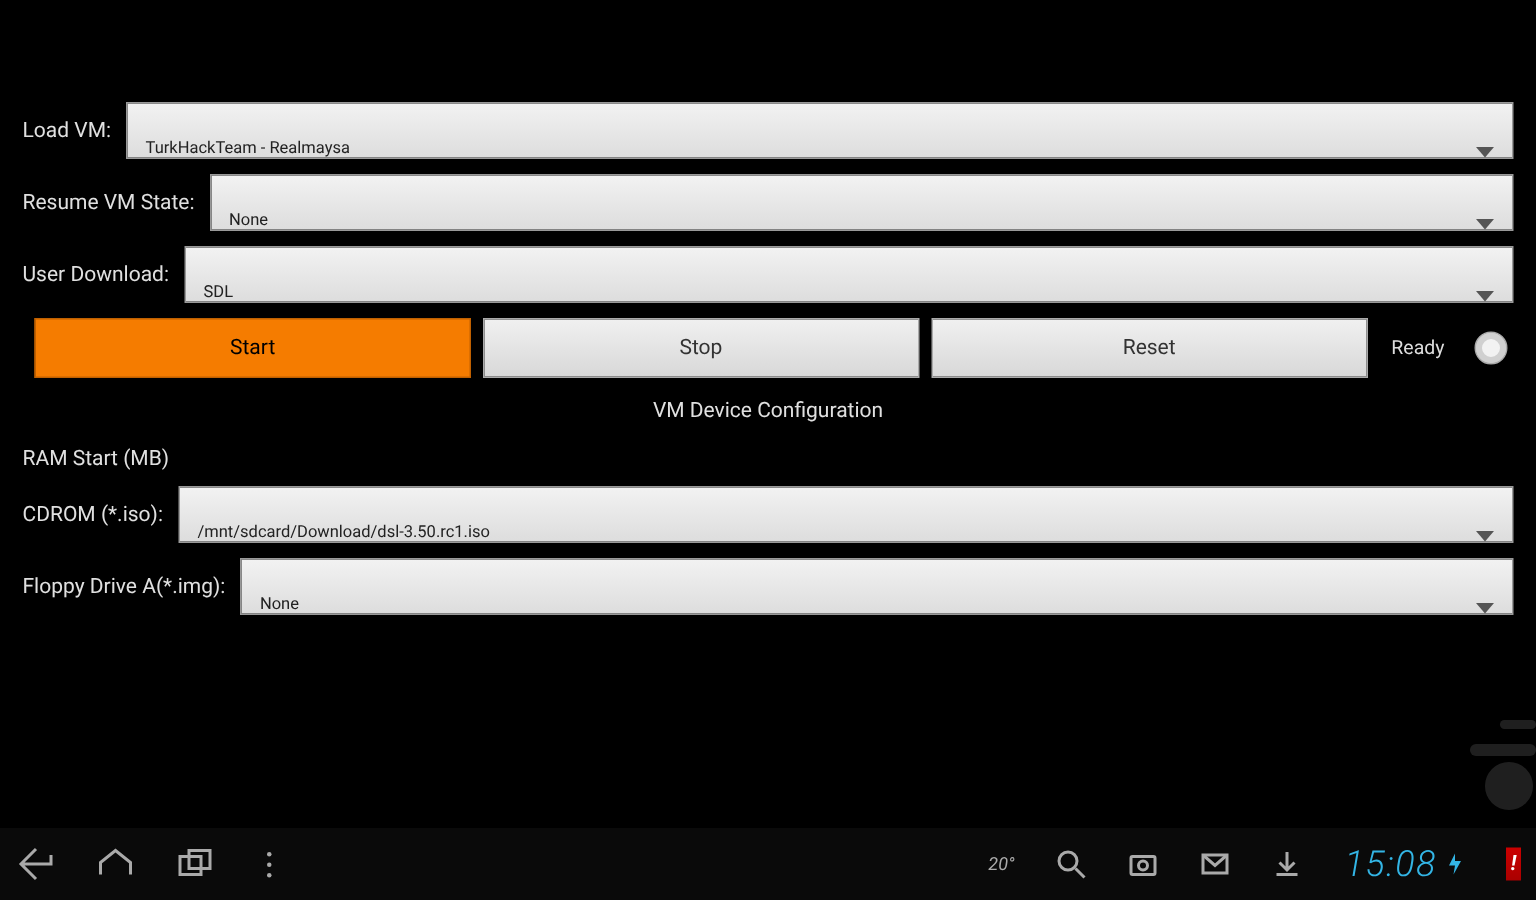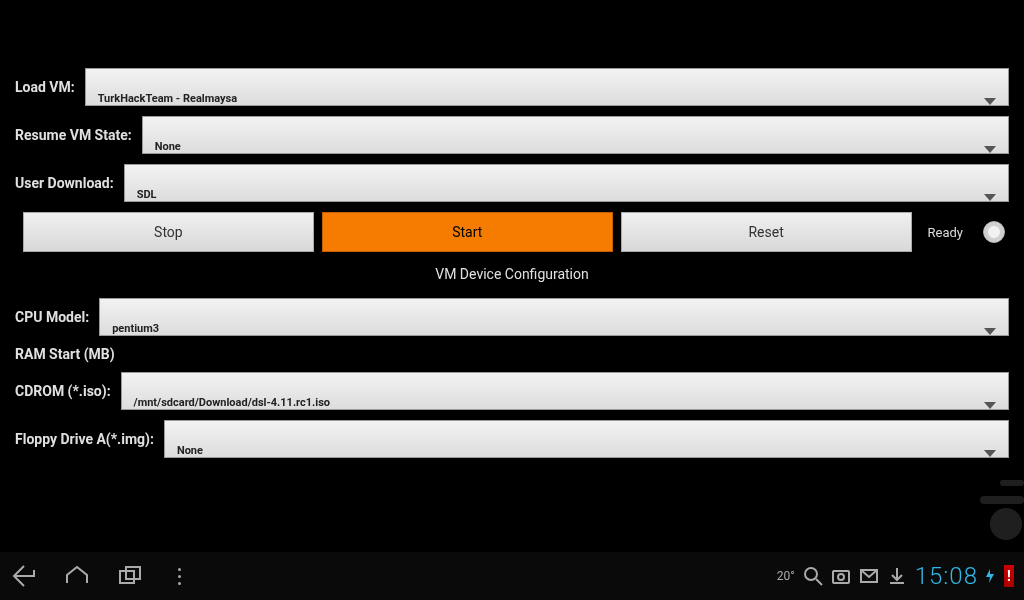--- a/index.html
+++ b/index.html
@@ -15,21 +15,20 @@
 }
 .content {
   padding: 10px 15px 0 15px;
   height: 552px;
   overflow: hidden;
 }
 .row {
   display: flex;
   align-items: center;
   margin-bottom: 10px;
-  font-weight: bold;
 }
 .label {
   color: #e0e0e0;
   font-size: 14px;
   padding-right: 10px;
   white-space: nowrap;
 }
 .dropdown {
   flex: 1;
   background: linear-gradient(#f2f2f2, #ddd);
@@ -101,21 +100,21 @@
   background: #0a0a0a;
   display: flex;
   align-items: center;
   padding: 0 10px;
 }
 .nav-left { display: flex; gap: 28px; align-items: center; }
 .nav-icon { width: 26px; height: 26px; display:flex; align-items:center; justify-content:center; }
 .nav-icon svg { stroke: #aaa; fill: none; stroke-width: 2; }
 .nav-dots { display:flex; flex-direction:column; gap:4px; margin-left:6px;}
 .nav-dots span { width:3px; height:3px; background:#aaa; border-radius:50%; }
-.nav-right { margin-left:auto; display:flex; align-items:center; gap:8px; color:#aaa; }
+.nav-right { margin-left:auto; display:flex; align-items:center; gap:28px; color:#aaa;font-style:italic; }
 .nav-right .clock { color:#33b5e5; font-size:24px; font-weight:300; letter-spacing:1px; display:flex; align-items:center; gap:6px;}
 .temp { font-size:12px; color:#aaa; }
 .tiny-icon { width:20px; height:20px; display:flex; align-items:center; justify-content:center; }
 .batt-warn { width:10px; height:22px; background:linear-gradient(#c00,#a00); position:relative; }
 .batt-warn::before { content:"!"; position:absolute; left:0; right:0; text-align:center; color:#fff; font-size:14px; font-weight:bold; line-height:22px;}
 .floating-fab {
   position: absolute;
   right: -6px;
   bottom: 58px;
   width: 80px;
@@ -148,48 +147,41 @@
 
   <div class="row">
     <span class="label">User Download:</span>
     <div class="dropdown">
       <span>SDL</span>
       <span class="caret"></span>
     </div>
   </div>
 
   <div class="button-row">
+    <div class="btn primary">Start</div>
     <div class="btn">Stop</div>
-    <div class="btn primary">Start</div>
     <div class="btn">Reset</div>
     <div class="ready-wrap">
       <span>Ready</span>
       <span class="radio-circle"></span>
     </div>
   </div>
 
   <div class="section-title">VM Device Configuration</div>
 
-  <div class="row">
-    <span class="label">CPU Model:</span>
-    <div class="dropdown">
-      <span>pentium3</span>
-      <span class="caret"></span>
-    </div>
-  </div>
 
 
   <div class="row">
     <span class="label">RAM Start (MB)</span>
   </div>
 
   <div class="row">
     <span class="label">CDROM (*.iso):</span>
     <div class="dropdown">
-      <span>/mnt/sdcard/Download/dsl-4.11.rc1.iso</span>
+      <span>/mnt/sdcard/Download/dsl-3.50.rc1.iso</span>
       <span class="caret"></span>
     </div>
   </div>
 
   <div class="row">
     <span class="label">Floppy Drive A(*.img):</span>
     <div class="dropdown">
       <span>None</span>
       <span class="caret"></span>
     </div>

